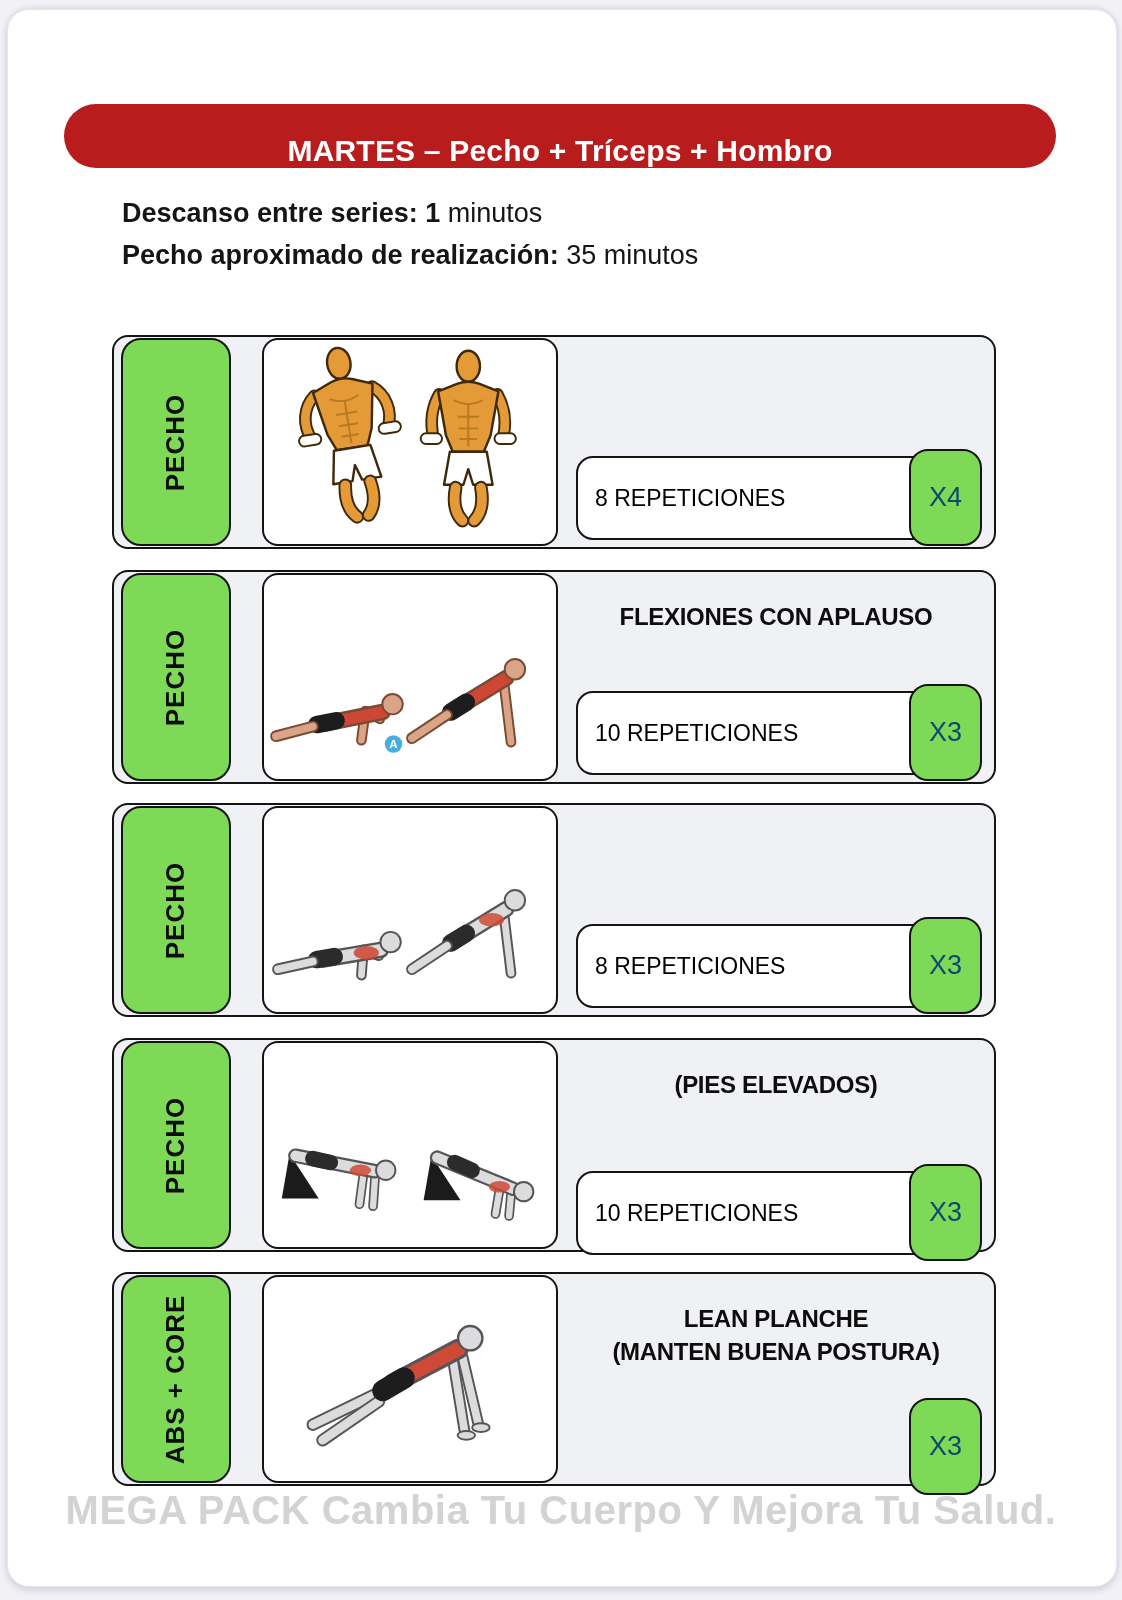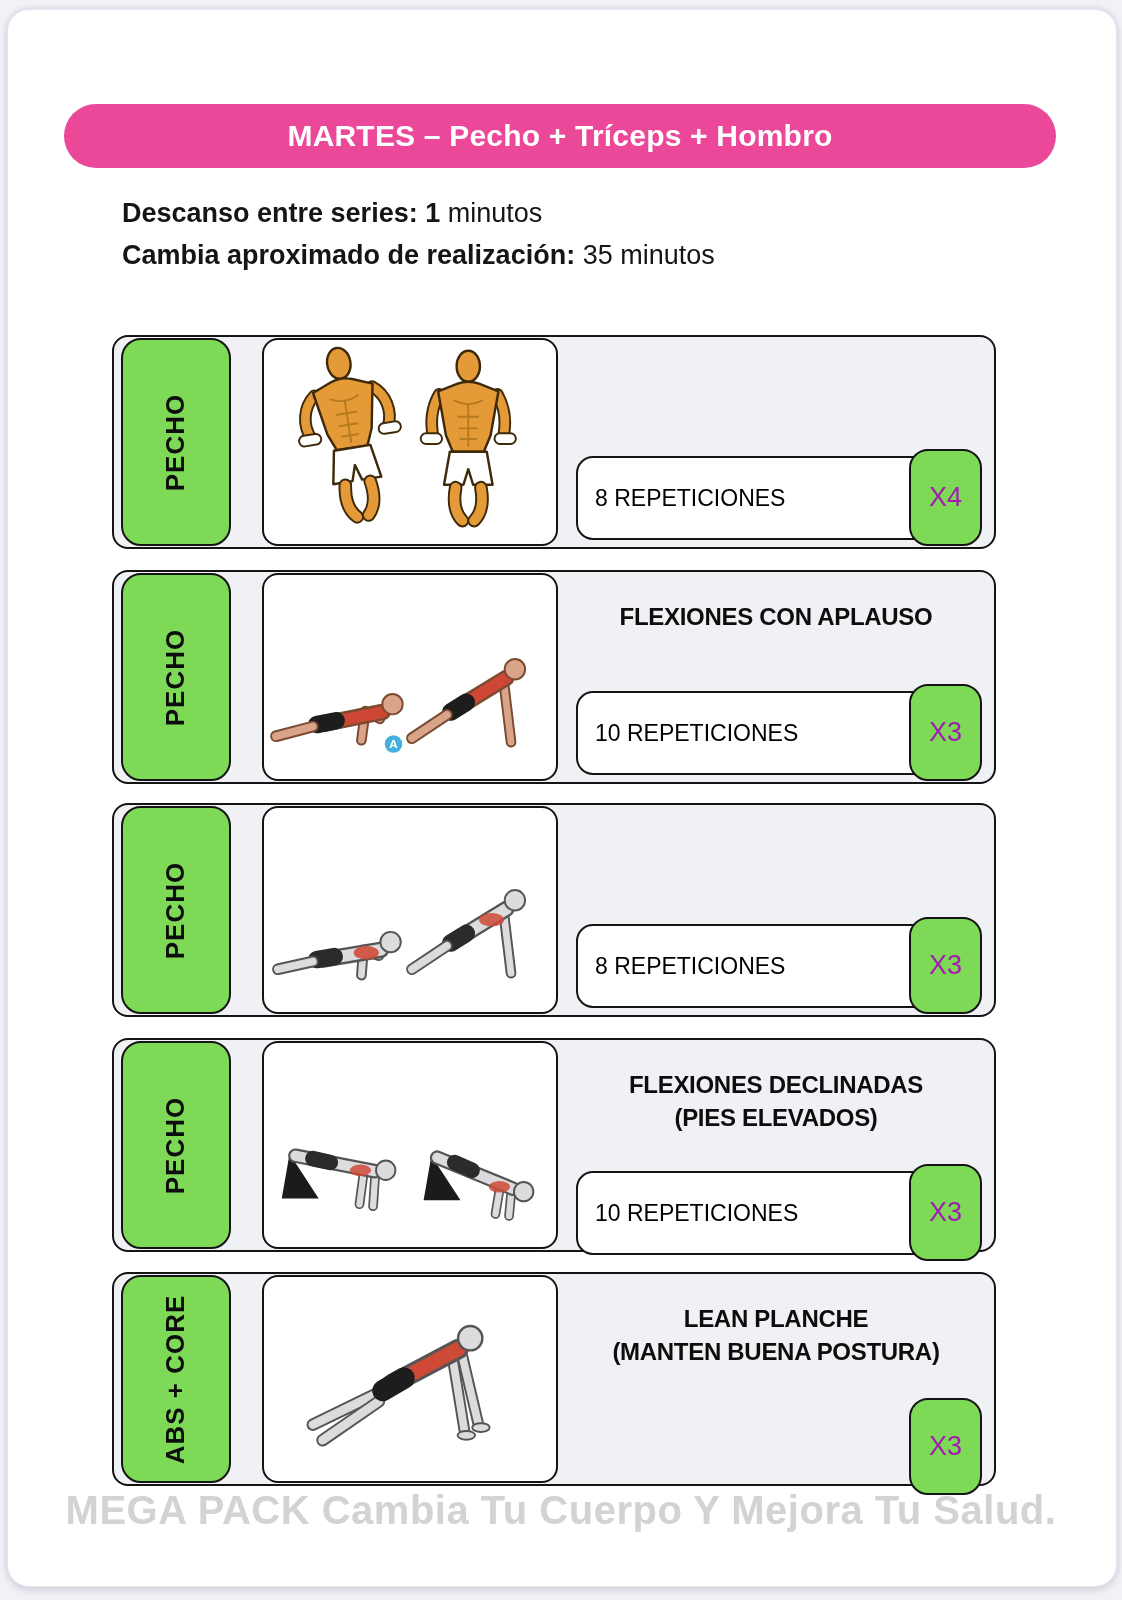--- a/index.html
+++ b/index.html
@@ -11,23 +11,23 @@
   }
   .sheet{
     position:absolute;left:7px;top:9px;width:1108px;height:1576px;
     background:#ffffff;border-radius:22px;
     border:1px solid #e6e6ee;
     box-shadow:0 3px 7px 1px #d4d4e0, 0 -2px 5px 0 #e0e0ea;
   }
   
   .banner{
     position:absolute;left:64px;top:104px;width:992px;height:64px;
-    background:#ec4899;border-radius:32px;
+    background:#b91c1c;border-radius:32px;
     color:#ffffff;font-size:30px;font-weight:bold;letter-spacing:.2px;
-    display:flex;align-items:center;justify-content:center;
+    display:flex;align-items:flex-end;justify-content:center;
   }
   
   .meta{position:absolute;left:122px;top:192px;font-size:27px;color:#151515;}
   .meta-line{height:42px;line-height:42px;white-space:nowrap;}
   .meta-line b{font-weight:bold;margin-top:14px;}
   .meta-line span{font-weight:normal;}
   
   #cards{position:absolute;inset:0;}
   .card{
     position:absolute;left:112px;width:884px;height:214px;
@@ -64,41 +64,41 @@
     box-sizing:border-box;
     display:flex;align-items:center;padding-left:17px;
     font-size:23px;font-weight:500;color:#000000;letter-spacing:0;
     white-space:nowrap;
   }
   .sets-badge{
     position:absolute;right:0;top:0;width:73px;height:97px;
     background:#7ed957;border:2px solid #141414;border-radius:19px;
     box-sizing:border-box;
     display:flex;align-items:center;justify-content:center;
-    font-size:27px;color:#a21caf;
+    font-size:27px;color:#0c4a6e;
   }
   
   .watermark{
     position:absolute;left:0;right:0;top:1488px;
     text-align:center;font-size:40px;font-weight:bold;
     color:#d3d3d6;letter-spacing:.5px;white-space:nowrap;
   }
 </style>
 </head>
 <body>
 
 <div class="sheet"></div>
 
 <div class="banner">
   <span>MARTES – Pecho + Tríceps + Hombro</span>
 </div>
 
 <div class="meta">
   <div class="meta-line"><b>Descanso entre series: 1</b><span> minutos</span></div>
-  <div class="meta-line"><b>Cambia aproximado de realización:</b><span> 35 minutos</span></div>
+  <div class="meta-line"><b>Pecho aproximado de realización:</b><span> 35 minutos</span></div>
 </div>
 
 <div id="cards">
     <section class="card" style="top: 335px;">
     <div class="tag">
       <span class="tag-text">PECHO</span>
     </div>
     <div class="illu">
         <svg viewBox="0 0 296 210" xmlns="http://www.w3.org/2000/svg">
  <g transform="translate(88,8) rotate(-9 0 100)">
@@ -255,21 +255,21 @@
             <path d="M90 148 L86 172" stroke="#DCDCDF" stroke-width="6.5" stroke-linecap="round"></path>
   <path d="M26 114 L104 146" stroke="#555" stroke-width="15" stroke-linecap="round" fill="none"></path>
             <path d="M26 114 L104 146" stroke="#DCDCDF" stroke-width="10.5" stroke-linecap="round" fill="none"></path>
   <path d="M44 119 L62 127" stroke="#2b2b2b" stroke-width="16" stroke-linecap="round" fill="none"></path>
   <ellipse cx="90" cy="144" rx="11" ry="6" fill="#CE4A36" opacity=".85"></ellipse>
   <circle cx="115" cy="149" r="10" fill="#DCDCDF" stroke="#555" stroke-width="2"></circle>
  </g>
 </svg>
       </div>
     <div class="info">
-      <h2 class="ex-title"><span>FLEXIONES DECLINADAS</span><span class="t2">(PIES ELEVADOS)</span></h2>
+      <h2 class="ex-title"><span class="t2">(PIES ELEVADOS)</span></h2>
       <div class="reps-row" style="top: 124px;">
         <div class="reps-pill">
           <span>10 REPETICIONES</span>
         </div>
         <div class="sets-badge">
           <span>X3</span>
         </div>
       </div>
     </div>
   </section>

